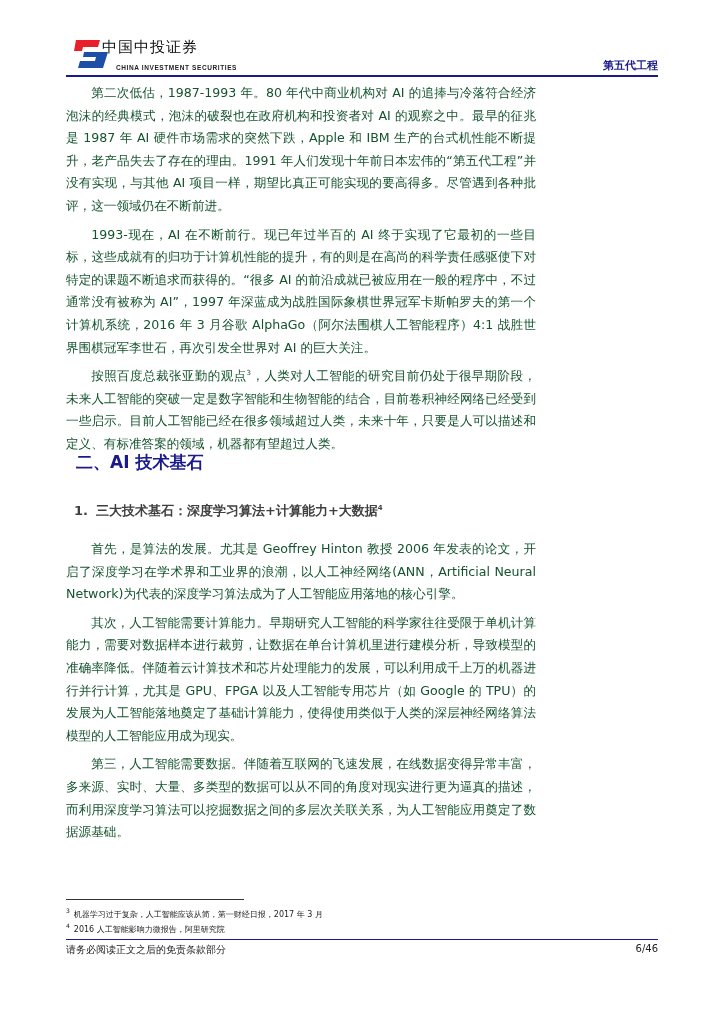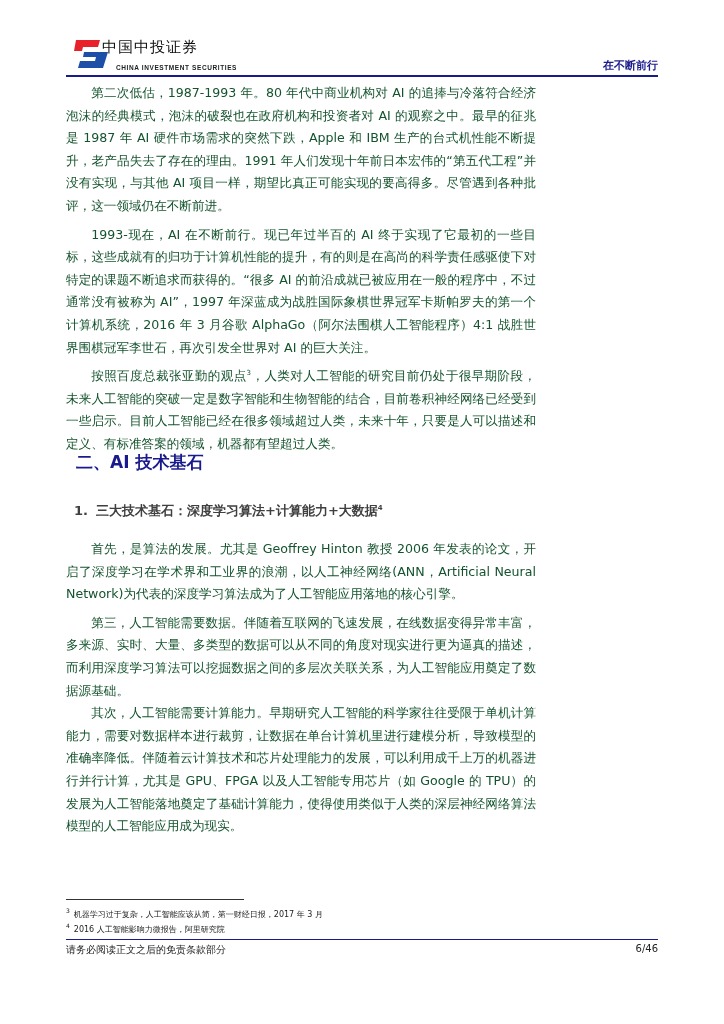--- a/index.html
+++ b/index.html
@@ -37,40 +37,40 @@
 </head>
 <body>
 
 <div class="header">
   <svg class="logo-mark" viewBox="0 0 38 28">
     <polygon points="6,0 30,0 28,7 13,7 12,11 4,11" fill="#e8202a"></polygon>
     <polygon points="14,12 38,12 33,28 8,28 10,21 25,21 26,17 13,17" fill="#1e4fa8"></polygon>
   </svg>
   <div class="logo-cn">中国中投证券</div>
   <div class="logo-en">CHINA  INVESTMENT  SECURITIES</div>
-  <div class="header-tag">在不断前行</div>
+  <div class="header-tag">第五代工程</div>
 </div>
 <div class="header-rule"></div>
 
 <div class="content">
   <p class="para" style="margin-bottom:6px">第二次低估，1987-1993 年。80 年代中商业机构对 AI 的追捧与冷落符合经济泡沫的经典模式，泡沫的破裂也在政府机构和投资者对  AI  的观察之中。最早的征兆是 1987 年 AI 硬件市场需求的突然下跌，Apple 和 IBM 生产的台式机性能不断提升，老产品失去了存在的理由。1991 年人们发现十年前日本宏伟的“第五代工程”并没有实现，与其他 AI 项目一样，期望比真正可能实现的要高得多。尽管遇到各种批评，这一领域仍在不断前进。</p>
   <p class="para" style="margin-bottom:6px">1993-现在，AI 在不断前行。现已年过半百的 AI 终于实现了它最初的一些目标，这些成就有的归功于计算机性能的提升，有的则是在高尚的科学责任感驱使下对特定的课题不断追求而获得的。“很多 AI 的前沿成就已被应用在一般的程序中，不过通常没有被称为 AI”，1997 年深蓝成为战胜国际象棋世界冠军卡斯帕罗夫的第一个计算机系统，2016 年 3 月谷歌 AlphaGo（阿尔法围棋人工智能程序）4:1 战胜世界围棋冠军李世石，再次引发全世界对 AI 的巨大关注。</p>
   <p class="para"><span>按照百度总裁张亚勤的观点</span><sup>3</sup><span>，人类对人工智能的研究目前仍处于很早期阶段，未来人工智能的突破一定是数字智能和生物智能的结合，目前卷积神经网络已经受到一些启示。目前人工智能已经在很多领域超过人类，未来十年，只要是人可以描述和定义、有标准答案的领域，机器都有望超过人类。</span></p>
 </div>
 
 <div class="h2">二、AI 技术基石</div>
 
 <div class="h3">
   <span class="num">1.</span><span>三大技术基石：深度学习算法+计算能力+大数据</span><sup>4</sup>
 </div>
 
 <div class="content" style="top:538px">
   <p class="para" style="margin-bottom:6px">首先，是算法的发展。尤其是 Geoffrey Hinton 教授 2006 年发表的论文，开启了深度学习在学术界和工业界的浪潮，以人工神经网络(ANN，Artificial Neural Network)为代表的深度学习算法成为了人工智能应用落地的核心引擎。</p>
+  <p class="para" style="margin-bottom:6px">其次，人工智能需要计算能力。早期研究人工智能的科学家往往受限于单机计算能力，需要对数据样本进行裁剪，让数据在单台计算机里进行建模分析，导致模型的准确率降低。伴随着云计算技术和芯片处理能力的发展，可以利用成千上万的机器进行并行计算，尤其是 GPU、FPGA 以及人工智能专用芯片（如 Google 的 TPU）的发展为人工智能落地奠定了基础计算能力，使得使用类似于人类的深层神经网络算法模型的人工智能应用成为现实。</p>
   <p class="para">第三，人工智能需要数据。伴随着互联网的飞速发展，在线数据变得异常丰富，多来源、实时、大量、多类型的数据可以从不同的角度对现实进行更为逼真的描述，而利用深度学习算法可以挖掘数据之间的多层次关联关系，为人工智能应用奠定了数据源基础。</p>
-  <p class="para" style="margin-bottom:6px">其次，人工智能需要计算能力。早期研究人工智能的科学家往往受限于单机计算能力，需要对数据样本进行裁剪，让数据在单台计算机里进行建模分析，导致模型的准确率降低。伴随着云计算技术和芯片处理能力的发展，可以利用成千上万的机器进行并行计算，尤其是 GPU、FPGA 以及人工智能专用芯片（如 Google 的 TPU）的发展为人工智能落地奠定了基础计算能力，使得使用类似于人类的深层神经网络算法模型的人工智能应用成为现实。</p>
 </div>
 
 <div class="fn-rule"></div>
 <div class="footnotes">
   <div class="fn"><sup>3</sup><span>机器学习过于复杂，人工智能应该从简，第一财经日报，2017 年 3 月</span></div>
   <div class="fn"><sup>4</sup><span>2016 人工智能影响力微报告，阿里研究院</span></div>
 </div>
 
 <div class="footer-rule"></div>
 <div class="footer-left">请务必阅读正文之后的免责条款部分</div>

